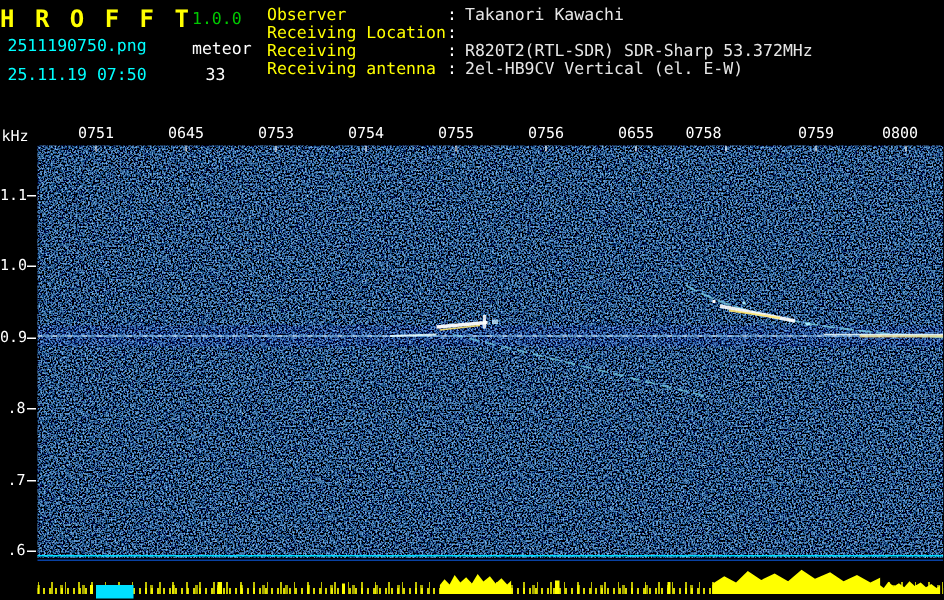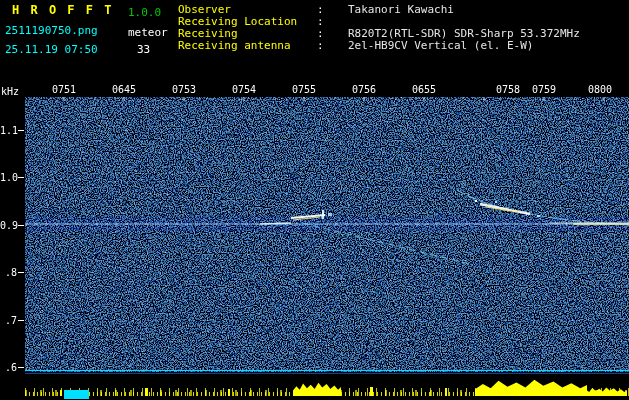--- a/index.html
+++ b/index.html
@@ -1,27 +1,27 @@
 <!DOCTYPE html>
 <html><head>
 <meta charset="utf-8">
 <style>
   html,body{margin:0;padding:0;background:#000;}
   .screen{position:relative;width:629px;height:400px;background:#000;overflow:hidden;
           font-family:"DejaVu Sans Mono","Liberation Mono",monospace;}
   
-  .app-title{position:absolute;left:12px;top:3px;font-size:12px;font-weight:bold;
+  .app-title{position:absolute;left:0;top:3px;font-size:16px;font-weight:bold;
              letter-spacing:2px;color:#ffff00;white-space:pre;}
   .version{position:absolute;left:128px;top:6px;font-size:11px;color:#00c800;}
   .filename{position:absolute;left:5px;top:24px;font-size:11px;color:#00ffff;text-align:center;}
   .mode{position:absolute;left:128px;top:26px;font-size:11px;color:#ffffff;}
   .timestamp{position:absolute;left:5px;top:43px;font-size:11px;color:#00ffff;}
   .count{position:absolute;left:137px;top:43px;font-size:11px;color:#ffffff;}
   .info{position:absolute;left:178px;top:4px;}
-  .info-row{display:flex;font-size:11px;line-height:12px;white-space:pre;gap:19px;}
+  .info-row{display:flex;font-size:11px;line-height:12px;white-space:pre;}
   .info-label{width:120px;color:#ffff00;}
   .info-sep{width:12px;color:#ffffff;}
   .info-value{color:#e6e6e6;}
   
   .khz{position:absolute;left:1px;top:86px;font-size:10px;color:#ffffff;}
   .tlabel{position:absolute;top:84px;width:30px;text-align:center;font-size:10px;color:#ffffff;}
   .flabel{position:absolute;left:0;width:17px;text-align:right;font-size:10px;color:#ffffff;}
   .ftick{position:absolute;left:18px;width:6px;height:1px;background:#ffffff;}
   
   .spec{position:absolute;left:25px;top:97px;width:604px;height:275px;background:#000016;}
@@ -96,21 +96,21 @@
   <span class="ftick" style="top:320px"></span>
   <span class="ftick" style="top:367px"></span>
 
   <span class="tlabel" style="left:49px">0751</span>
   <span class="tlabel" style="left:109px">0645</span>
   <span class="tlabel" style="left:169px">0753</span>
   <span class="tlabel" style="left:229px">0754</span>
   <span class="tlabel" style="left:289px">0755</span>
   <span class="tlabel" style="left:349px">0756</span>
   <span class="tlabel" style="left:409px">0655</span>
-  <span class="tlabel" style="left:493px">0758</span>
+  <span class="tlabel" style="left:454px">0758</span>
   <span class="tlabel" style="left:529px">0759</span>
   <span class="tlabel" style="left:585px">0800</span>
 
   <div class="spec">
     <svg width="604" height="275" viewBox="0 0 604 275">
       <defs>
         <filter id="bluenoise" x="0" y="0" width="100%" height="100%">
           <feTurbulence type="fractalNoise" baseFrequency="0.85" numOctaves="2" seed="11"></feTurbulence>
           <feColorMatrix type="matrix" values="0 0 0.55 0 -0.26  0 0 1.3 0 -0.57  0 0 2.2 0 -0.88  0 0 0 0 1"></feColorMatrix>
         </filter>

